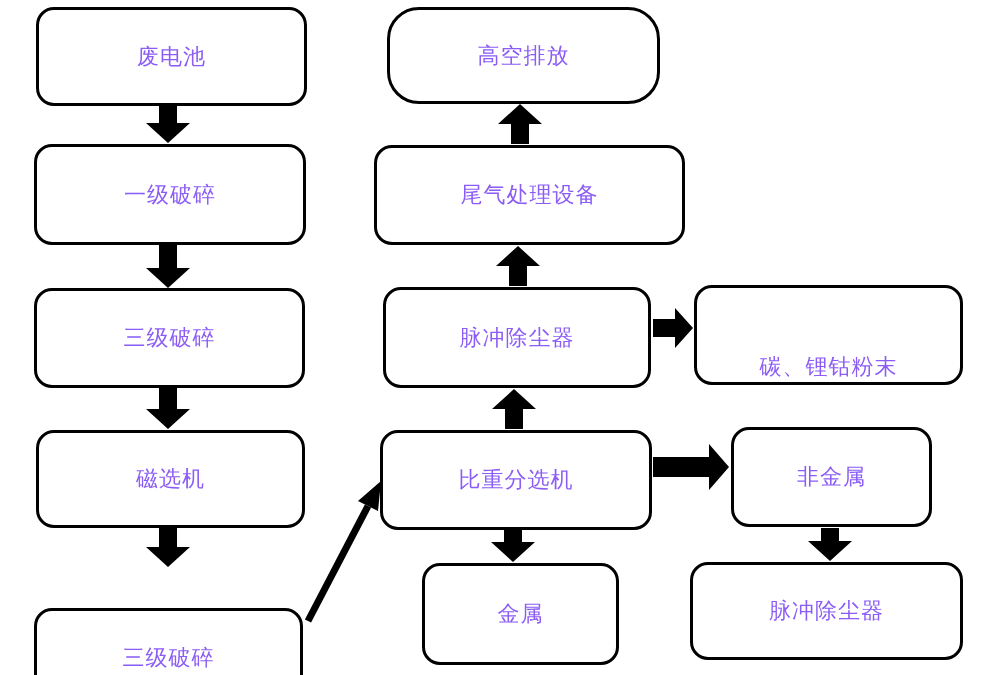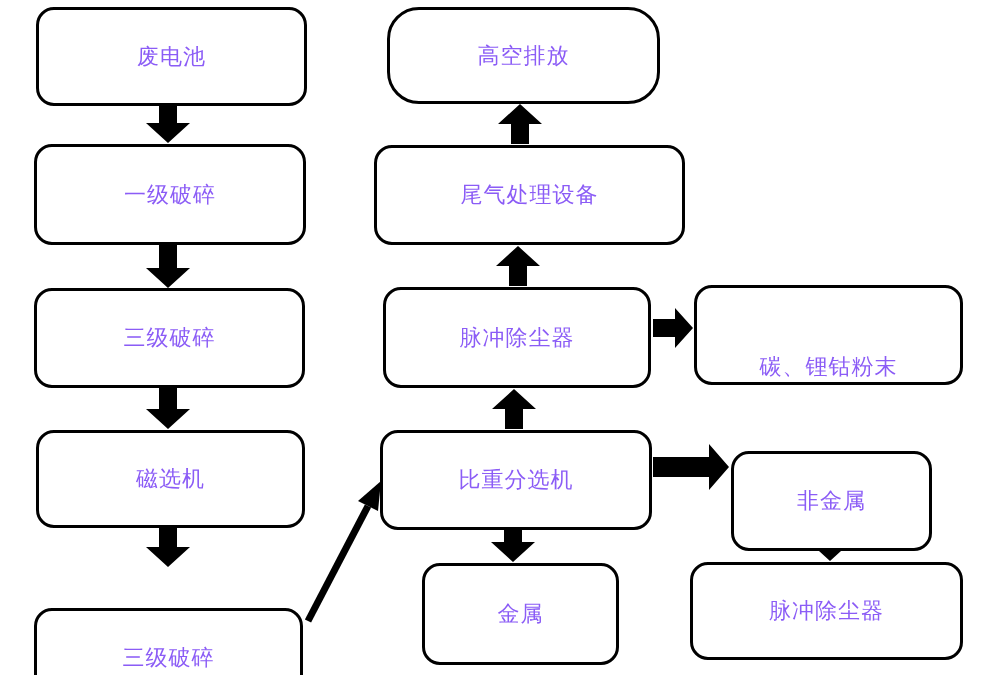--- a/index.html
+++ b/index.html
@@ -94,20 +94,20 @@
   <div class="node" style="left:380px; top:430px; width:272px; height:100px;">
     <span>比重分选机</span>
   </div>
   <div class="node" style="left:410px; top:563px; width:197px; height:102px;margin-left:12px;">
     <span>金属</span>
   </div>
 
   <div class="node" style="left:694px; top:285px; width:269px; height:100px;align-items:flex-end;">
     <span>碳、锂钴粉末</span>
   </div>
-  <div class="node" style="left:731px; top:451px; width:201px; height:100px;justify-content:center;">
+  <div class="node" style="left:731px; top:427px; width:201px; height:100px;justify-content:center;">
     <span>非金属</span>
   </div>
   <div class="node" style="left:690px; top:562px; width:273px; height:98px;">
     <span>脉冲除尘器</span>
   </div>
 
 </div>
 
 </body></html>

